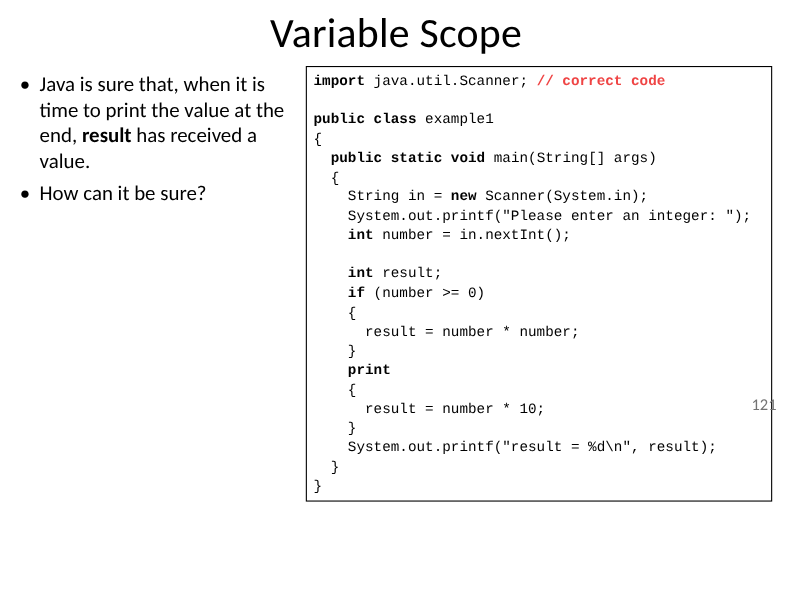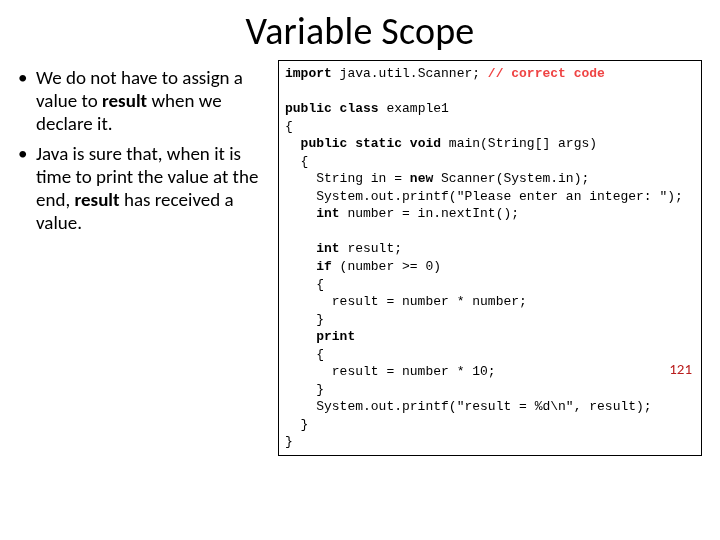--- a/index.html
+++ b/index.html
@@ -9,36 +9,36 @@
   .columns { display: flex; gap: 10px; }
   .left { width: 250px; padding-top: 6px; }
   .right { flex: 1; }
   ul.bullets { list-style: none; }
   ul.bullets > li { position: relative; padding-left: 18px; font-size: 19px; line-height: 1.22; margin-bottom: 6px; }
   ul.bullets > li::before { content: "•"; position: absolute; left: 0; top: 0; font-size: 19px; }
   .bold { font-weight: 700; }
   .codebox { border: 1px solid #000; padding: 4px 6px; font-family: "Courier New", monospace; font-size: 13px; line-height: 1.35; white-space: pre; overflow: hidden; }
   .codebox .kw { font-weight: 700; }
   .codebox .cm { color: #ef4444; font-weight: 700; }
-  .page-num { position: absolute; right: 28px; bottom: 30px; font-size: 15px; color: #b91c1c; }
+  .page-num { position: absolute; right: 14px; bottom: 30px; font-size: 15px; color: #737373; }
 </style>
 </head>
 <body>
 
 <div class="slide">
   <div class="title">Variable Scope</div>
 
   <div class="columns">
     <div class="left">
       <ul class="bullets">
         <li>
-          <span>We do not have to assign a value to </span><span class="bold">result</span><span> when we declare it.</span>
+          <span>Java is sure that, when it is time to print the value at the end, </span><span class="bold">result</span><span> has received a value.</span>
         </li>
         <li>
-          <span>Java is sure that, when it is time to print the value at the end, </span><span class="bold">result</span><span> has received a value.</span>
+          <span>How can it be sure?</span>
         </li>
       </ul>
     </div>
 
     <div class="right">
       <div class="codebox"><span class="kw">import</span><span> java.util.Scanner; </span><span class="cm">// correct code</span>
 <span></span>
 <span class="kw">public class</span><span> example1</span>
 <span>{</span>
 <span>  </span><span class="kw">public static void</span><span> main(String[] args)</span>

